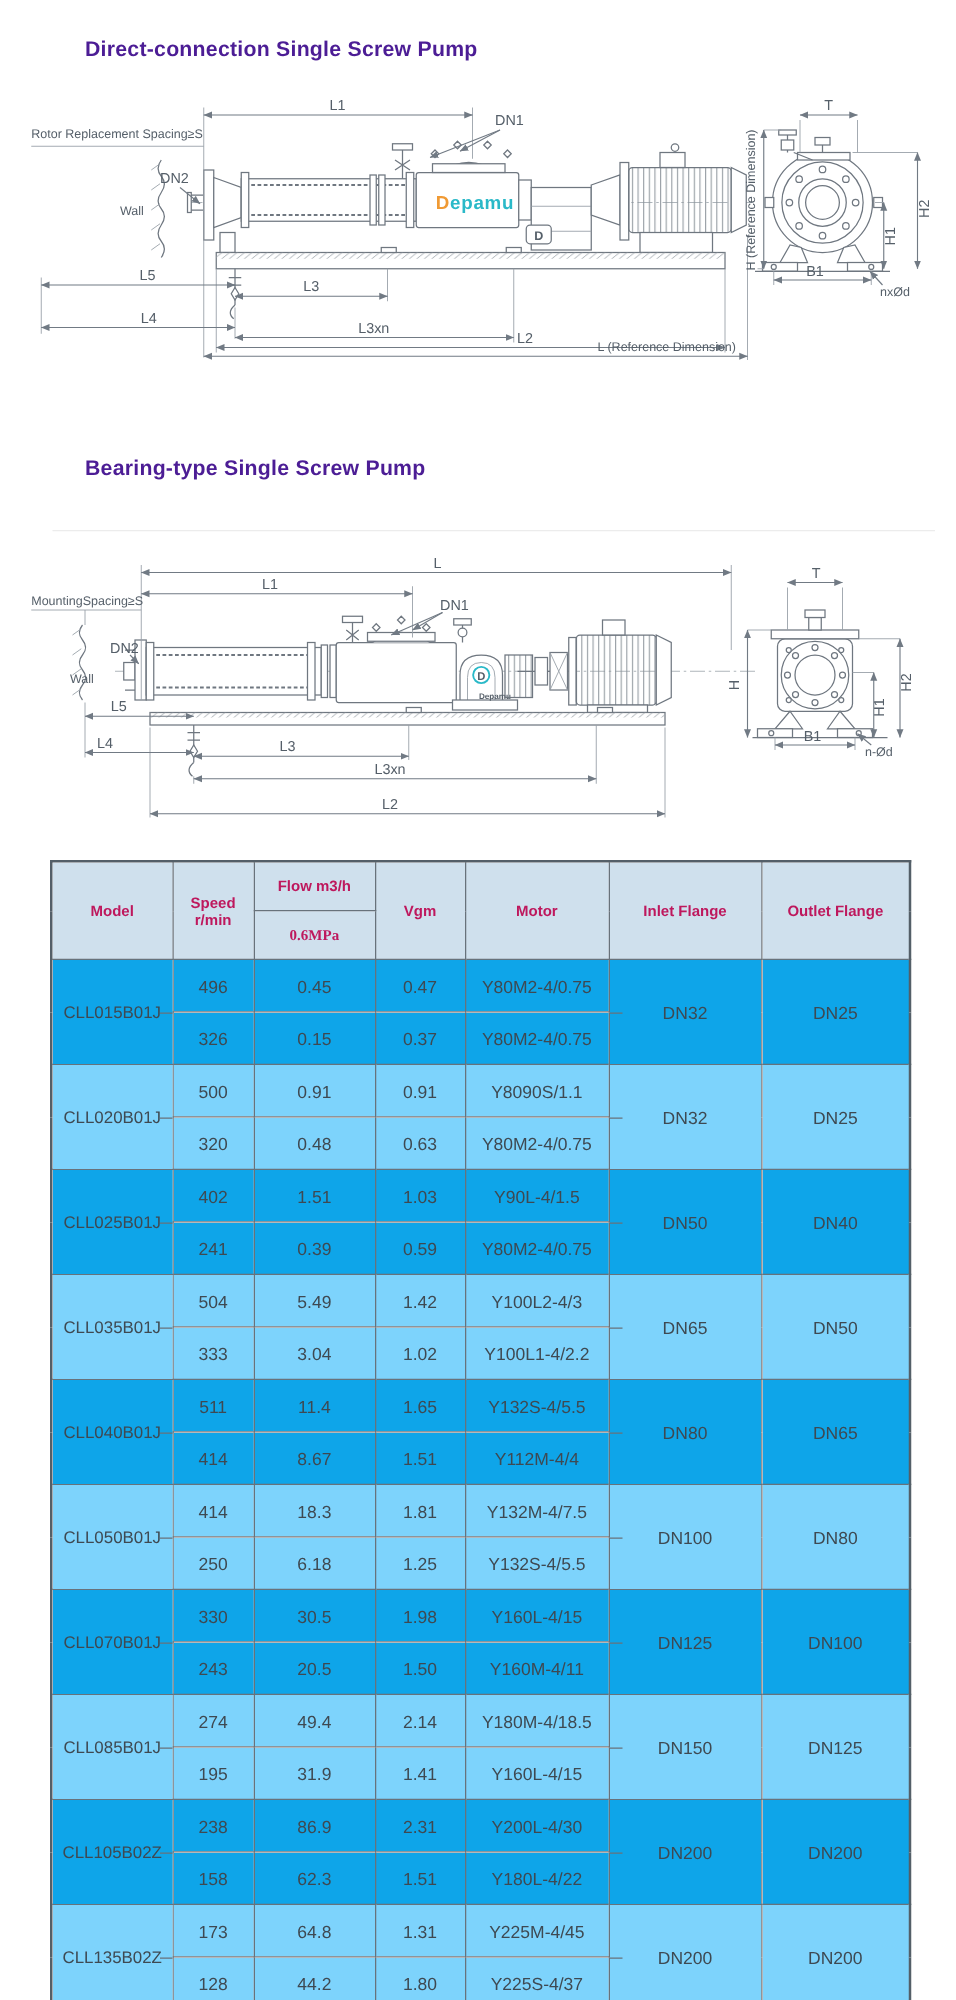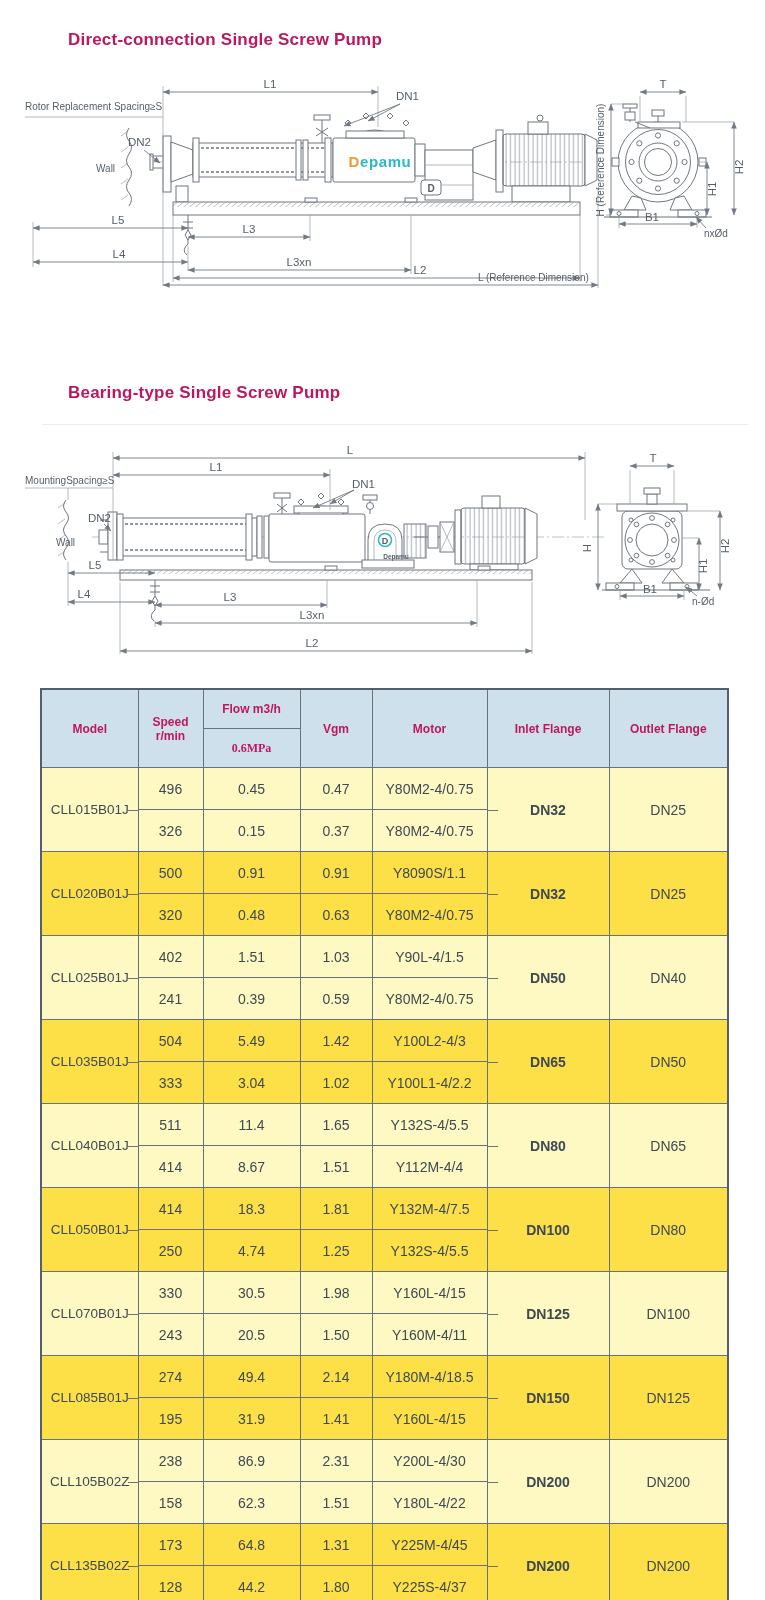--- a/index.html
+++ b/index.html
@@ -1,20 +1,20 @@
 <!DOCTYPE html>
 <html><head>
 <meta charset="utf-8">
 <style>
   html,body{margin:0;padding:0;background:#fff;}
   body{width:765px;height:1600px;position:relative;overflow:hidden;
        font-family:"Liberation Sans",sans-serif;-webkit-font-smoothing:antialiased;}
-  .sec-title{position:absolute;left:68px;font-size:17px;font-weight:bold;color:#be185d;letter-spacing:.2px;}
+  .sec-title{position:absolute;left:68px;font-size:17px;font-weight:bold;color:#4c1d95;letter-spacing:.2px;}
   #title1{top:30px;}
-  #title2{top:383px;}
+  #title2{top:365px;}
   .soft-rule{position:absolute;left:42px;width:706px;height:1px;background:#ececec;top:424px;}
   svg{position:absolute;left:0;}
   #dia1{top:70px;}
   #dia2{top:440px;}
   svg text{font-family:"Liberation Sans",sans-serif;fill:#555f69;}
   .dl{font-size:11.5px;}
   .ds{font-size:10px;}
   .ln{stroke:#6f7780;stroke-width:1;fill:none;}
   .lnf{stroke:#6f7780;stroke-width:1;fill:#ffffff;}
   .thin{stroke:#979fa7;stroke-width:.7;fill:none;}
@@ -32,25 +32,25 @@
   #spec-table{position:absolute;left:40px;top:688px;width:687px;border-collapse:collapse;
               table-layout:fixed;border:2px solid #545f68;}
   #spec-table th,#spec-table td{border:1px solid #68727b;text-align:center;vertical-align:middle;
               color:#3e4952;padding:0 2px;overflow:hidden;}
   #spec-table thead th{background:#cfe0ed;font-size:12px;font-weight:bold;color:#be185d;}
   #spec-table thead tr th{height:38px;}
   th.flow-sub{font-size:13.5px;font-family:Liberation Serif, serif;}
   th.vgm-h{font-size:15px;}
   tbody td{height:41px;font-size:14px;}
   td.model{font-size:13.5px;}
-  tr.blue td{background:#fde047;}
-  tr.white td{background:#fef9c3;}
+  tr.blue td{background:#7dd3fc;}
+  tr.white td{background:#0ea5e9;}
   td.model{position:relative;}
   td.model::after{content:"";position:absolute;right:-1px;top:50%;width:11px;height:1px;background:#68727b;}
-  td.inlet{position:relative;font-weight:bold;}
+  td.inlet{position:relative;}
   td.inlet::before{content:"";position:absolute;left:-1px;top:50%;width:11px;height:1px;background:#68727b;}
 </style>
 </head>
 <body>
 
 <div class="sec-title" id="title1">Direct-connection Single Screw Pump</div>
 
 <svg id="dia1" width="765" height="237" viewBox="0 0 765 237">
   <defs>
     <marker id="a1" markerWidth="8" markerHeight="8" refX="6.6" refY="3.5" orient="auto-start-reverse" markerUnits="userSpaceOnUse">
@@ -463,21 +463,21 @@
         <td class="model" rowspan="2">CLL050B01J</td>
         <td>414</td>
         <td>18.3</td>
         <td>1.81</td>
         <td>Y132M-4/7.5</td>
         <td class="inlet" rowspan="2">DN100</td>
         <td class="outlet" rowspan="2">DN80</td>
       </tr>
       <tr class="blue">
         <td>250</td>
-        <td>4.74</td>
+        <td>6.18</td>
         <td>1.25</td>
         <td>Y132S-4/5.5</td>
       </tr>
       <tr class="white">
         <td class="model" rowspan="2">CLL070B01J</td>
         <td>330</td>
         <td>30.5</td>
         <td>1.98</td>
         <td>Y160L-4/15</td>
         <td class="inlet" rowspan="2">DN125</td>

